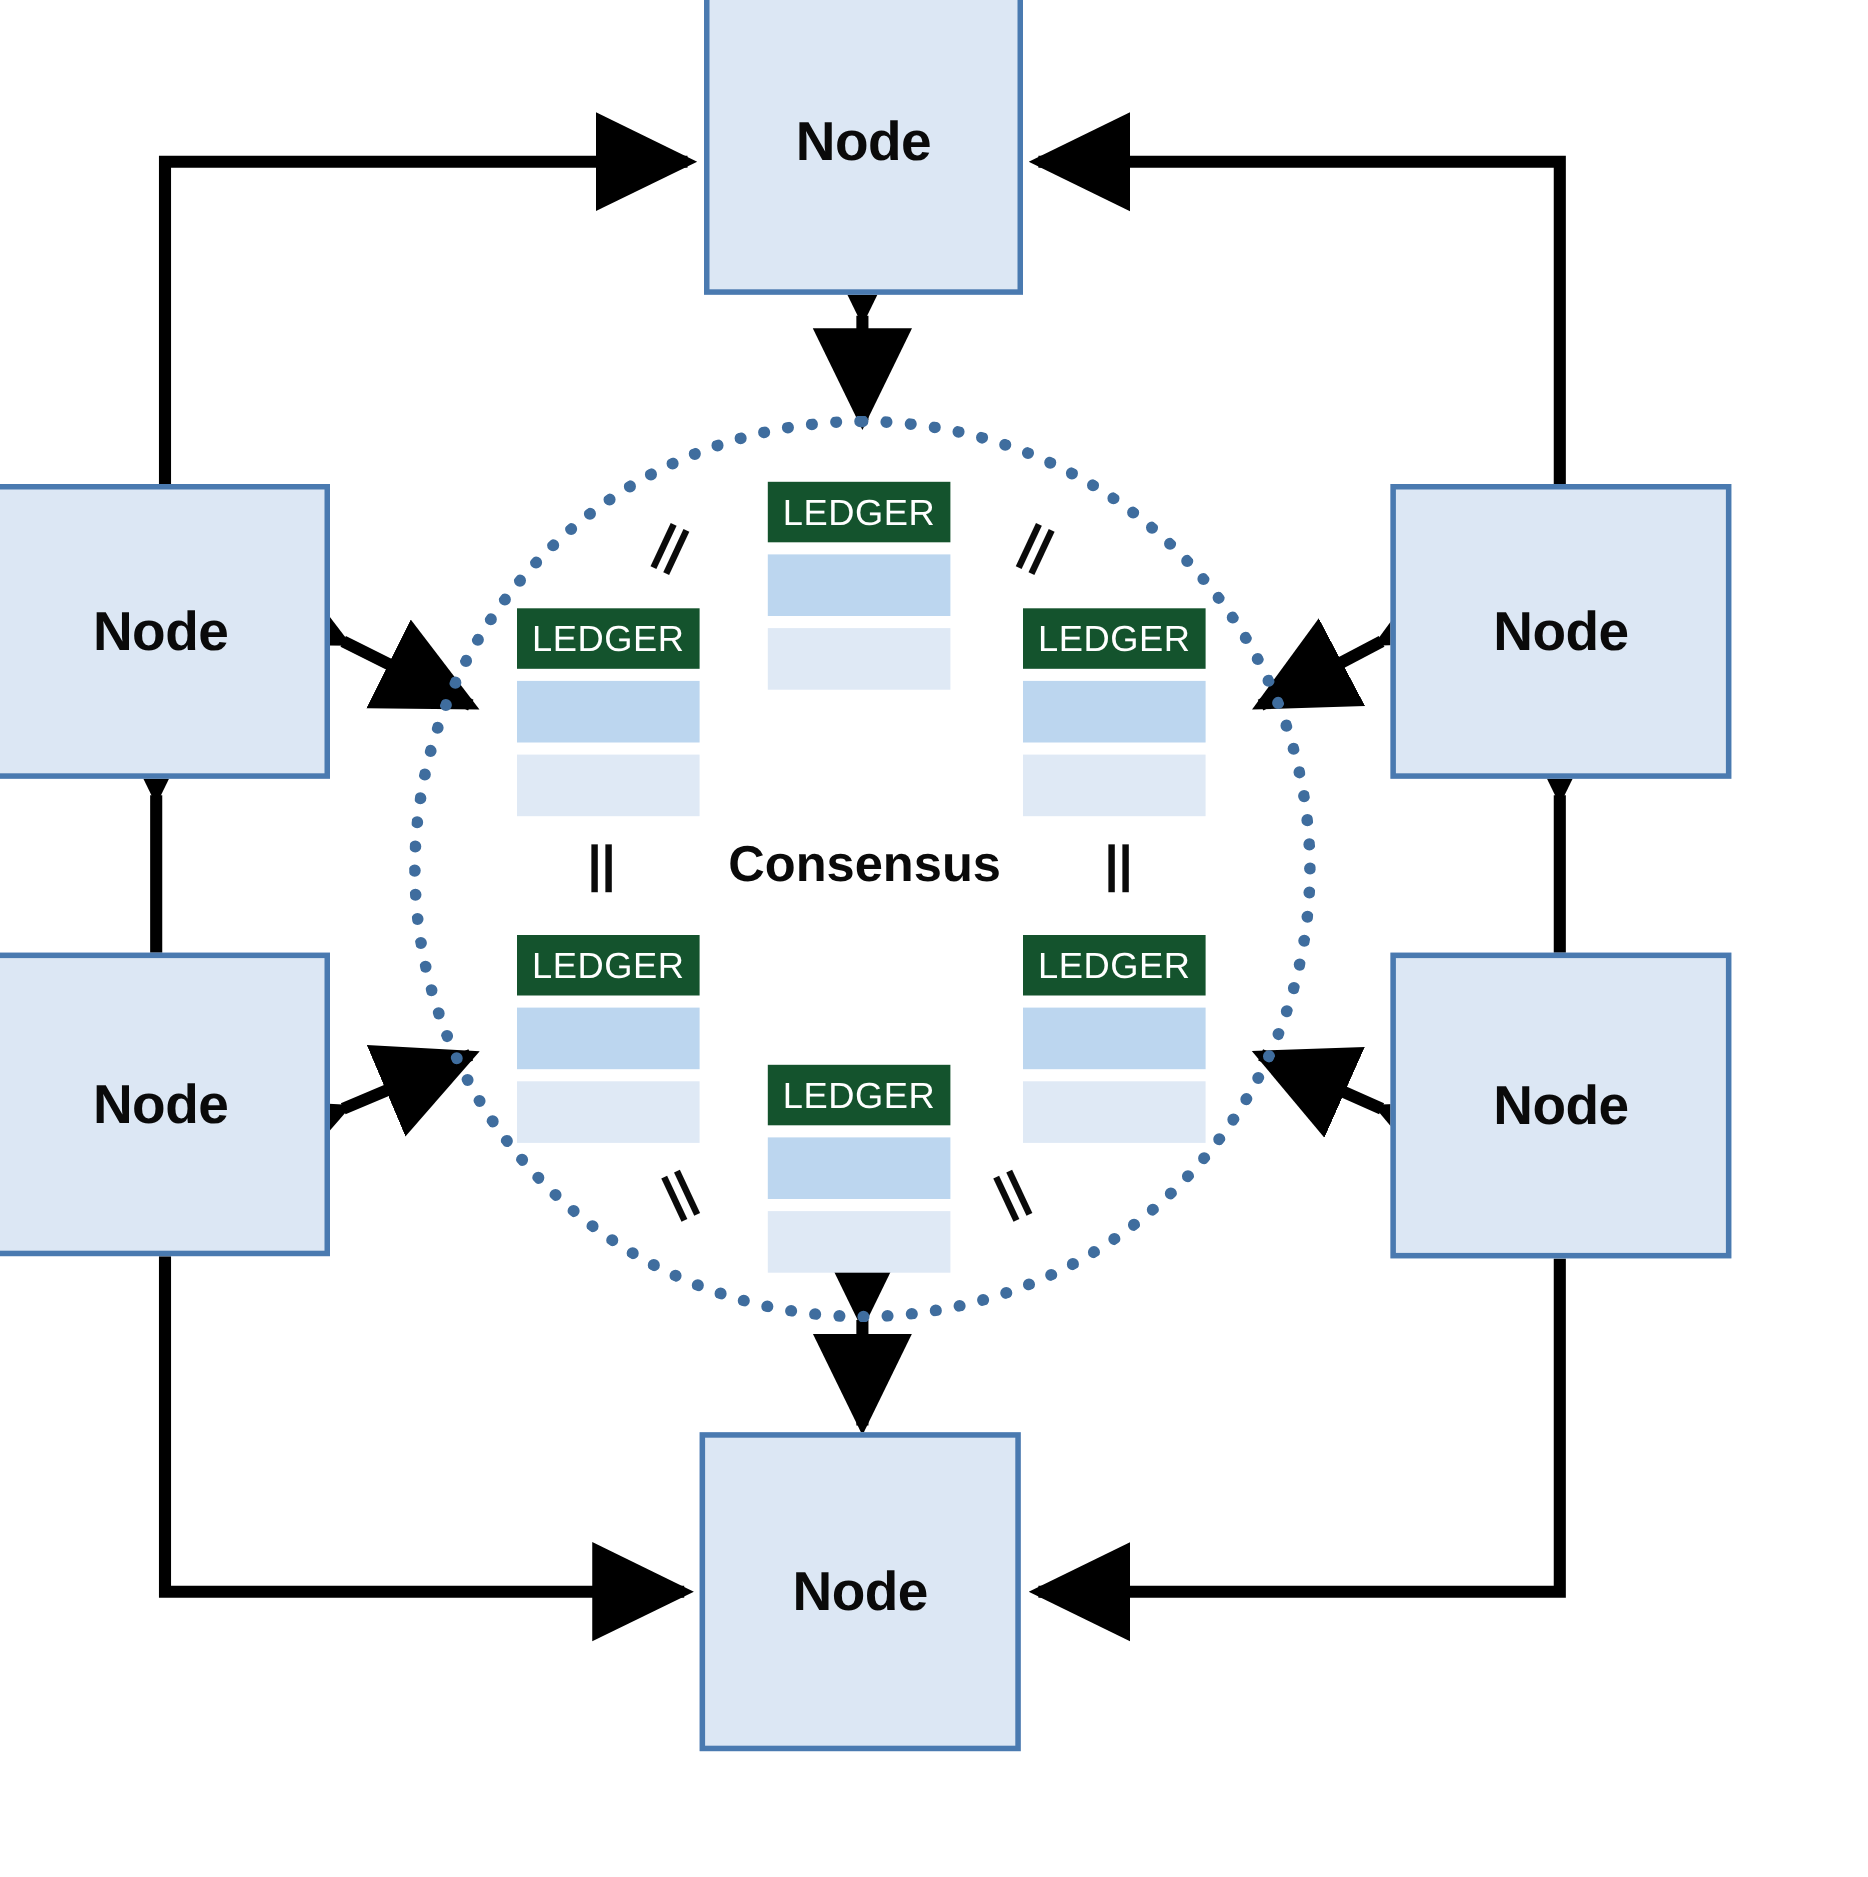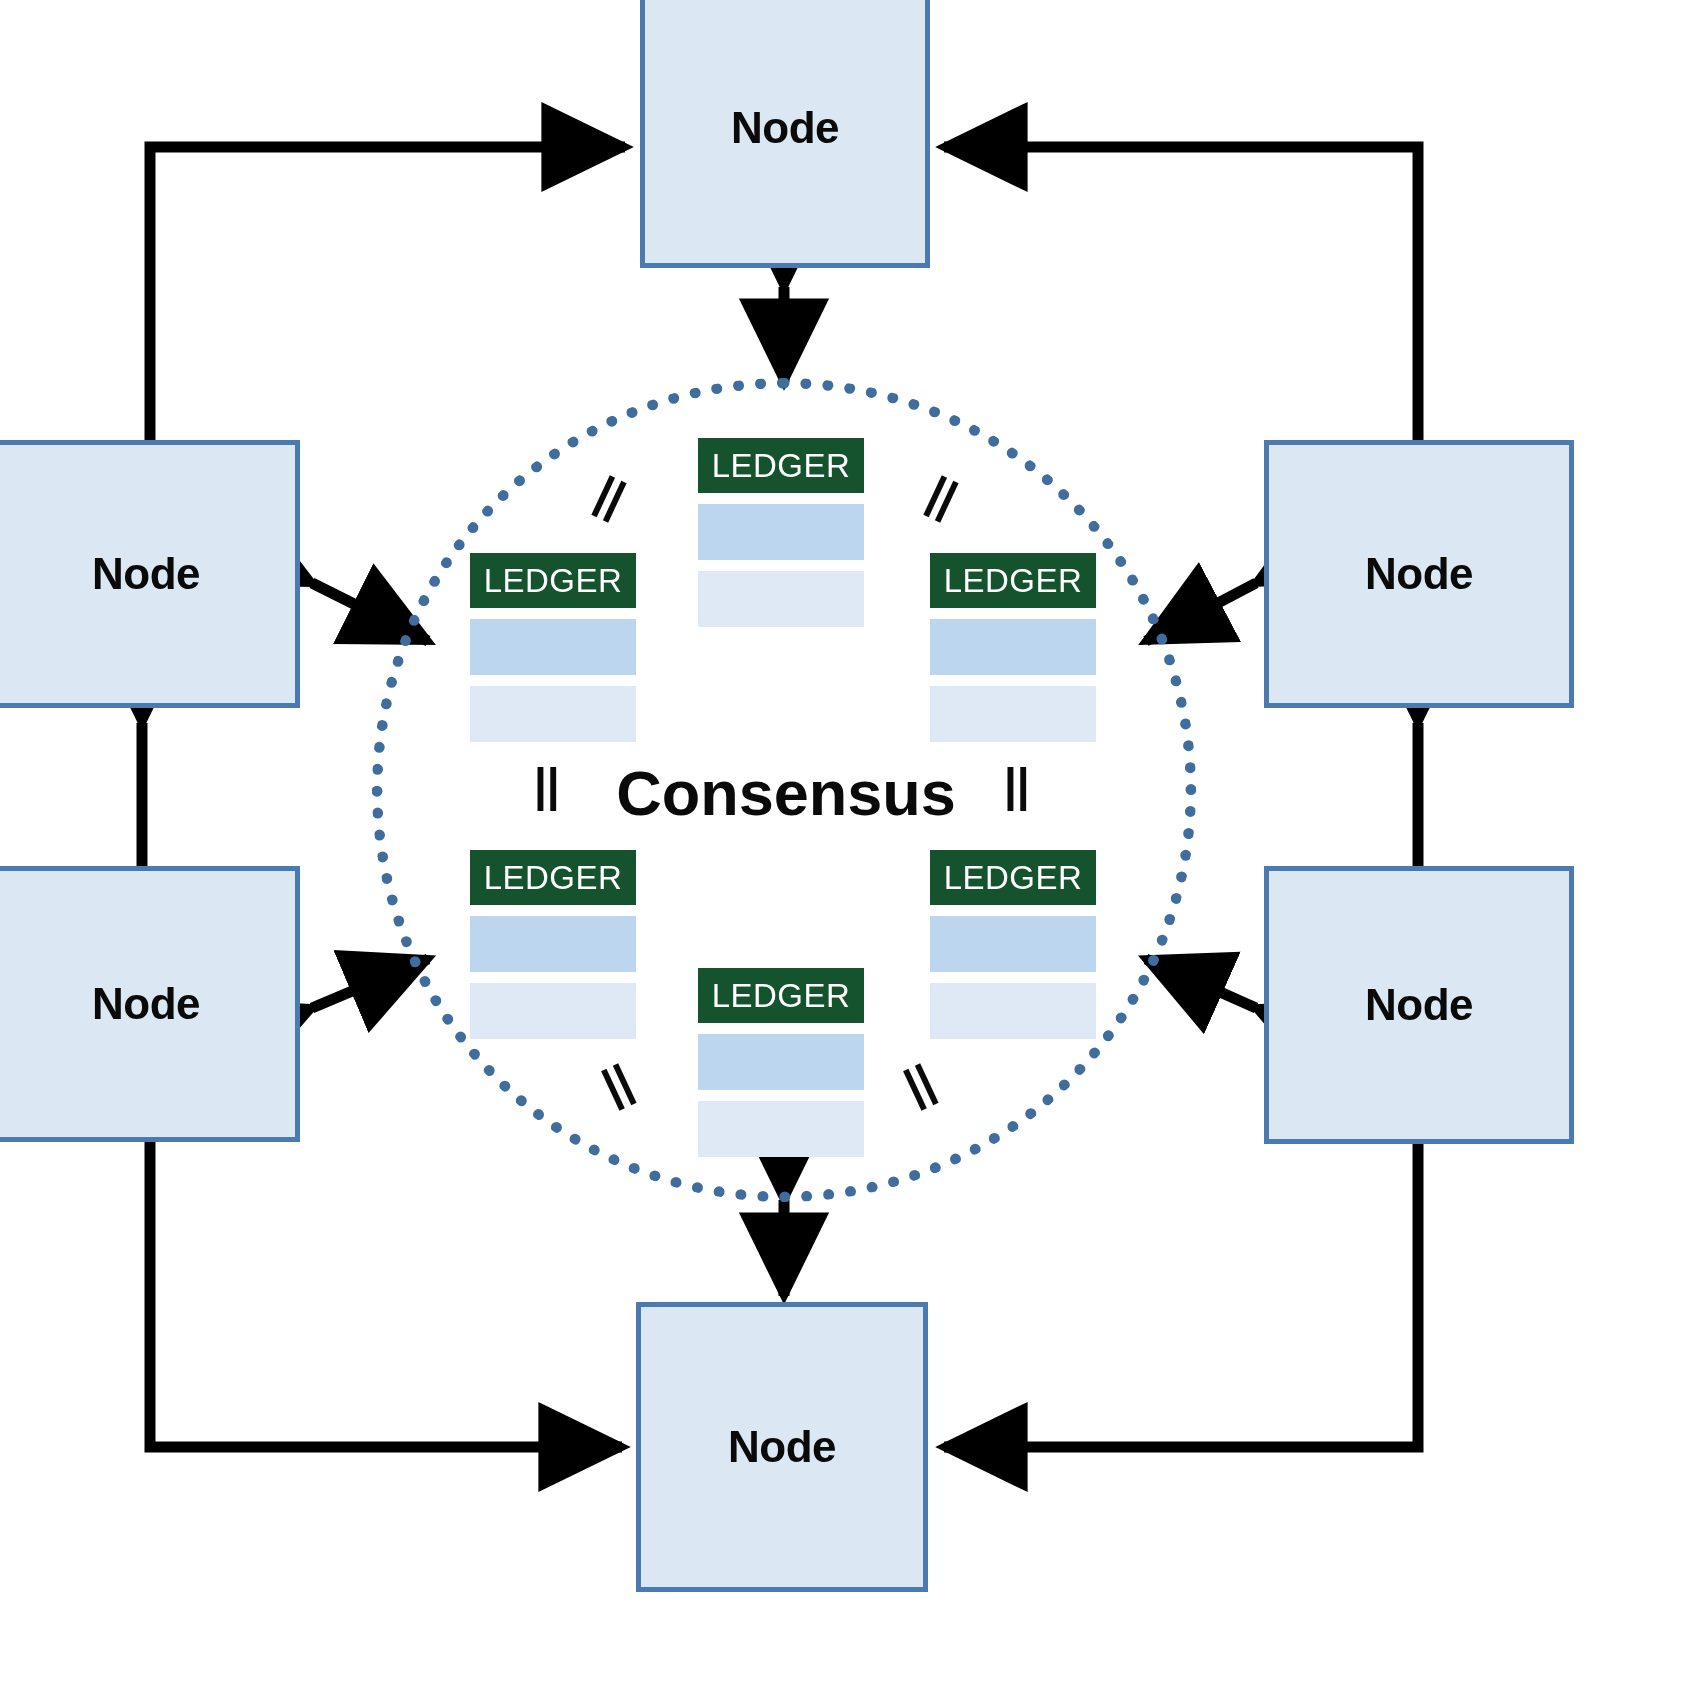--- a/index.html
+++ b/index.html
@@ -30,21 +30,21 @@
     position: absolute;
     box-sizing: border-box;
     background: #dce7f4;
     border: 5px solid #4a7ab0;
     display: flex;
     align-items: center;
     justify-content: center;
     z-index: 5;
   }
   .node-label {
-    font-size: 44px;
+    font-size: 50px;
     font-weight: bold;
     color: #0a0a0a;
     letter-spacing: -0.5px;
     line-height: 1;
   }
 
   #node-top    { left: 640px; top: -12px;   width: 290px; height: 280px; }
   #node-bottom { left: 636px; top: 1302px;  width: 292px; height: 290px; }
   #node-left-upper  { left: -8px; top: 440px;  width: 308px; height: 268px; }
   #node-left-lower  { left: -8px; top: 866px;  width: 308px; height: 276px; }
@@ -113,21 +113,21 @@
   #eq-bot-left    { left: 604px;  top: 1060px; }
   #eq-bot-right   { left: 906px;  top: 1060px; }
 
   
   #consensus-label {
     position: absolute;
     left: 612px;
     top: 762px;
     width: 348px;
     text-align: center;
-    font-size: 63px;
+    font-size: 46px;
     font-weight: bold;
     color: #0a0a0a;
     line-height: 1;
     z-index: 3;
   }
 </style>
 </head>
 <body>
 
 <div id="canvas">

